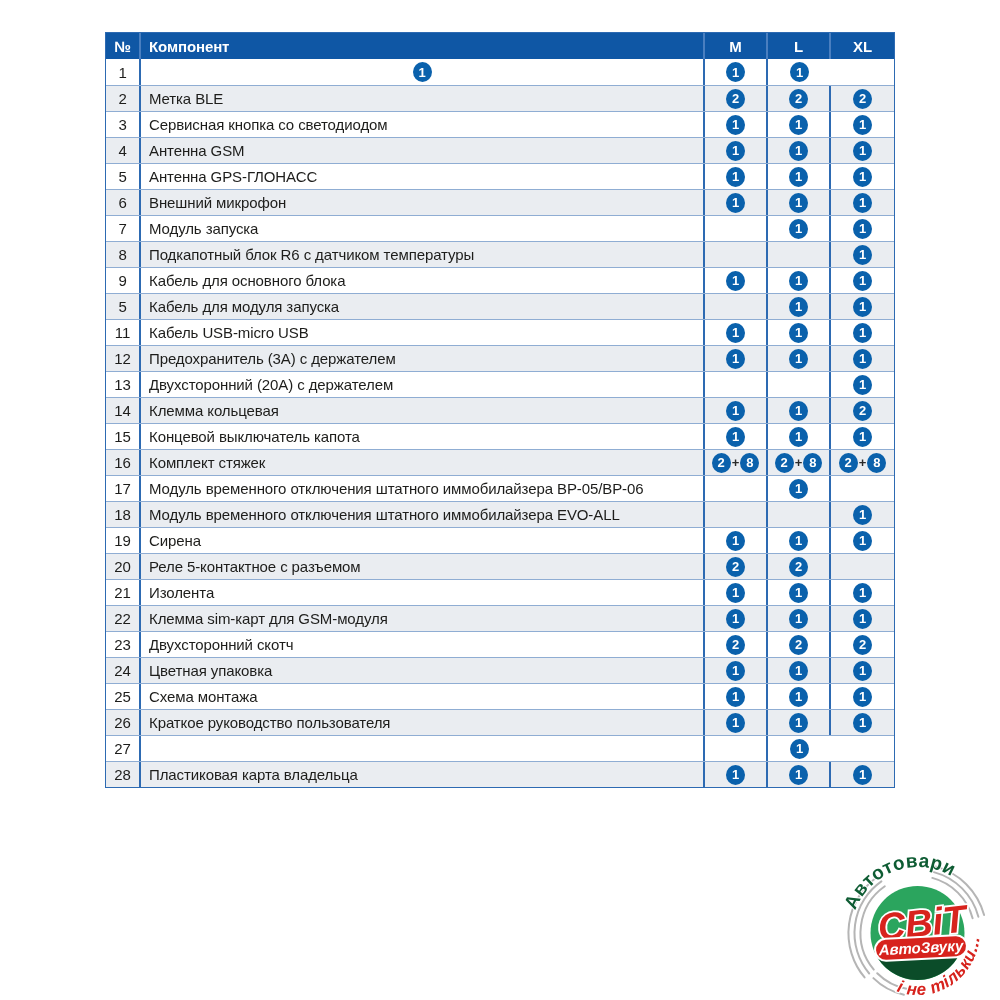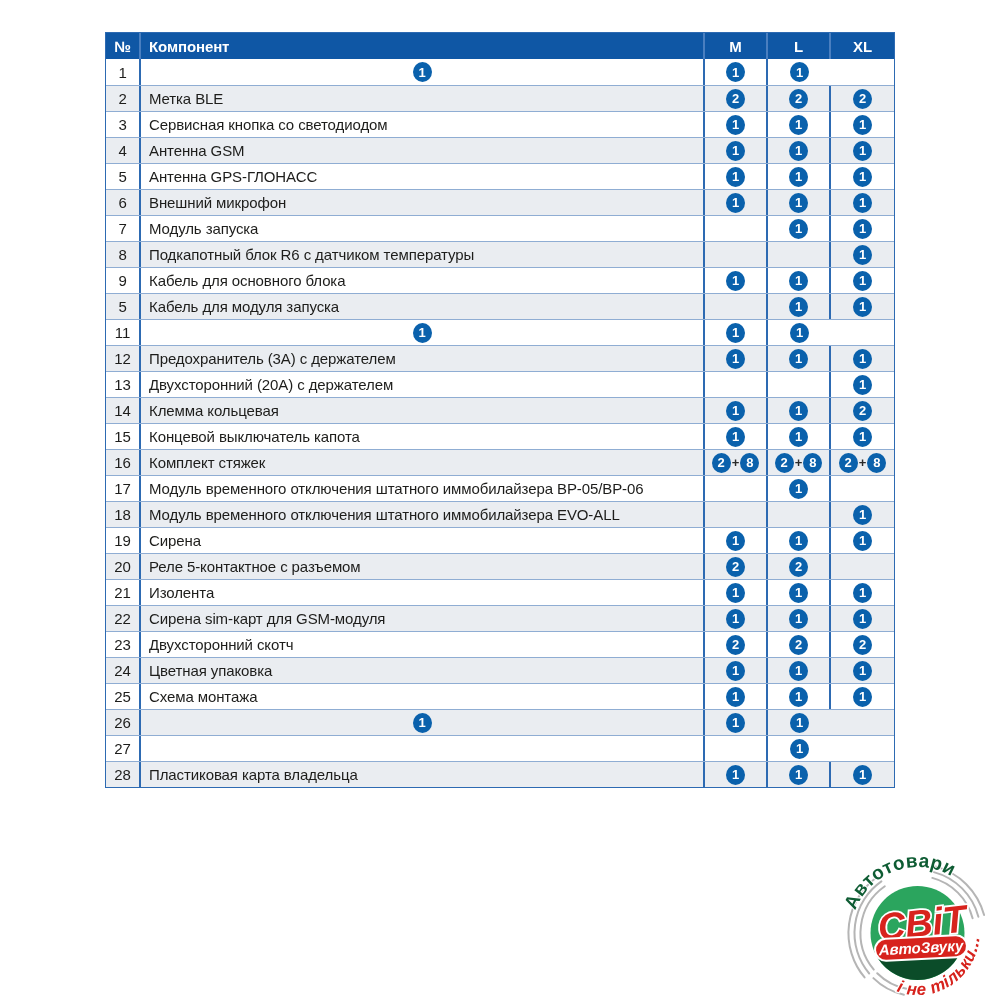--- a/index.html
+++ b/index.html
@@ -169,20 +169,21 @@
     <div class="cell c-qty"></div>
     <div class="cell c-qty">
           <span class="badge">1</span>
         </div>
     <div class="cell c-qty c-last">
           <span class="badge">1</span>
         </div>
   </div>
       <div class="row">
     <div class="cell c-num">11</div>
+    <div class="cell c-name">Кабель USB-micro USB</div>
     <div class="cell c-qty">
           <span class="badge">1</span>
         </div>
     <div class="cell c-qty">
           <span class="badge">1</span>
         </div>
     <div class="cell c-qty c-last">
           <span class="badge">1</span>
         </div>
   </div>
@@ -303,21 +304,21 @@
         </div>
     <div class="cell c-qty">
           <span class="badge">1</span>
         </div>
     <div class="cell c-qty c-last">
           <span class="badge">1</span>
         </div>
   </div>
       <div class="row alt">
     <div class="cell c-num">22</div>
-    <div class="cell c-name">Сирена sim-карт для GSM-модуля</div>
+    <div class="cell c-name">Клемма sim-карт для GSM-модуля</div>
     <div class="cell c-qty">
           <span class="badge">1</span>
         </div>
     <div class="cell c-qty">
           <span class="badge">1</span>
         </div>
     <div class="cell c-qty c-last">
           <span class="badge">1</span>
         </div>
   </div>
@@ -355,20 +356,21 @@
         </div>
     <div class="cell c-qty">
           <span class="badge">1</span>
         </div>
     <div class="cell c-qty c-last">
           <span class="badge">1</span>
         </div>
   </div>
       <div class="row alt">
     <div class="cell c-num">26</div>
+    <div class="cell c-name">Краткое руководство пользователя</div>
     <div class="cell c-qty">
           <span class="badge">1</span>
         </div>
     <div class="cell c-qty">
           <span class="badge">1</span>
         </div>
     <div class="cell c-qty c-last">
           <span class="badge">1</span>
         </div>
   </div>

